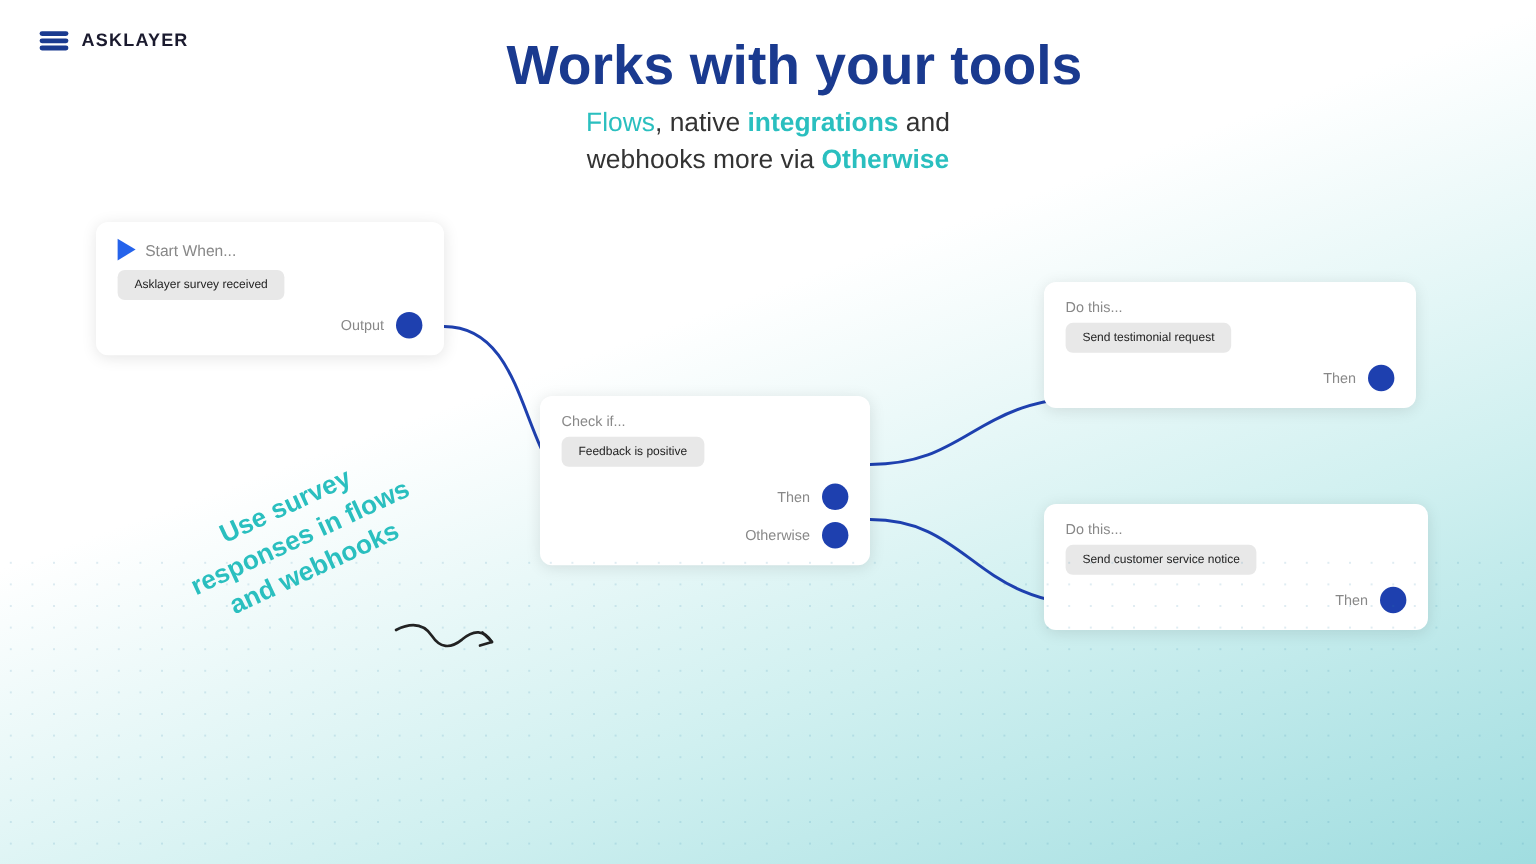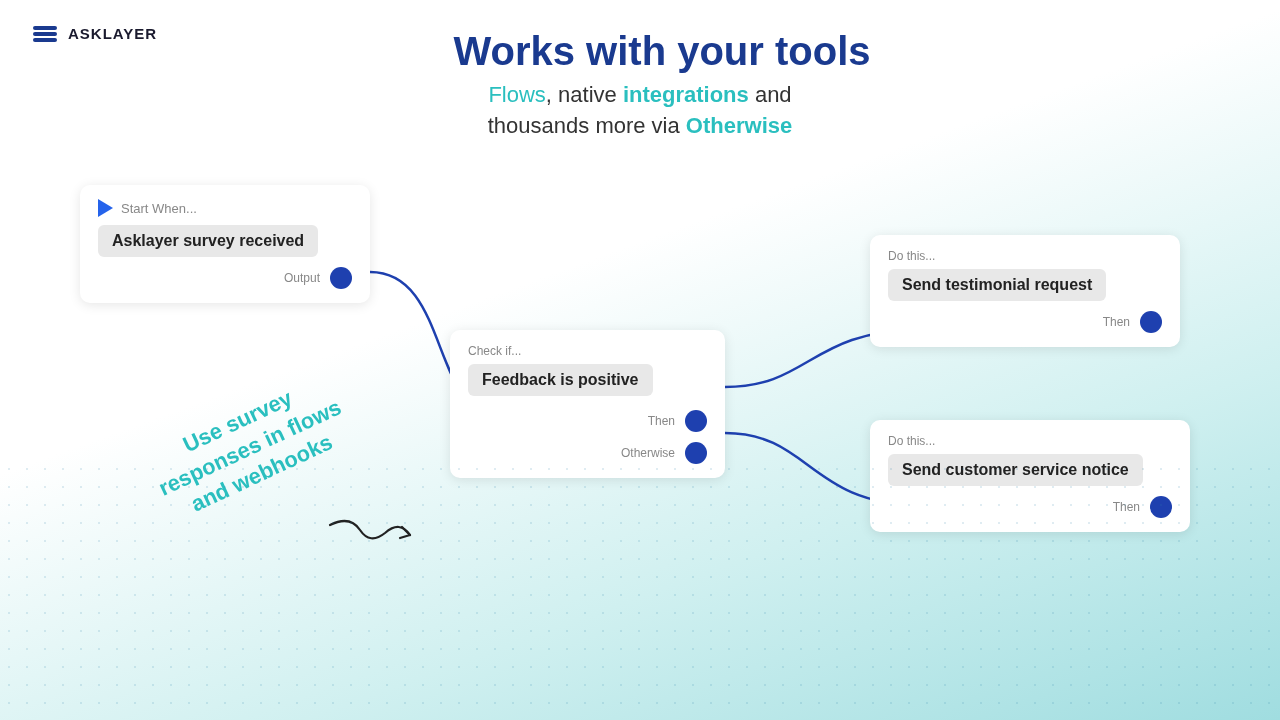--- a/index.html
+++ b/index.html
@@ -44,21 +44,21 @@
       color: #1a1a2e;
       letter-spacing: 1px;
     }
 
     
     .header {
       text-align: center;
       padding-top: 28px;
     }
     .main-title {
-      font-size: 40px;
+      font-size: 46px;
       font-weight: 800;
       color: #1a3a8f;
       line-height: 1.15;
       margin-left: 44px;
     }
     .subtitle {
       font-size: 22px;
       font-weight: 500;
       color: #333;
       margin-top: 6px;
@@ -88,22 +88,22 @@
     .node-label {
       font-size: 12px;
       color: #888;
       margin-bottom: 6px;
     }
 
     .node-content {
       background: #e8e8e8;
       border-radius: 6px;
       padding: 7px 14px;
-      font-size: 16px;
-      font-weight: 700;
+      font-size: 10px;
+      font-weight: 400;
       color: #222;
       display: inline-block;
     }
 
     
     .node-start {
       left: 30px;
       top: 10px;
       width: 290px;
     }
@@ -235,21 +235,21 @@
     <rect x="3" y="8" width="24" height="4" rx="2" fill="#1a3a8f"></rect>
     <rect x="3" y="20" width="24" height="4" rx="2" fill="#1a3a8f"></rect>
   </svg>
   <span class="logo-text">ASKLAYER</span>
 </div>
 
 <div class="header">
   <div class="main-title">Works with your tools</div>
   <div class="subtitle">
     <span class="highlight-green">Flows</span><span>, native </span><span class="highlight-teal">integrations</span><span> and</span><br>
-    <span>thousands more via </span><span class="highlight-teal">Otherwise</span>
+    <span>webhooks more via </span><span class="highlight-teal">Otherwise</span>
   </div>
 </div>
 
 <div class="flow-container">
 
   <svg class="svg-lines">
 
     <path d="M 320,97 C 400,97 380,240 450,240" fill="none" stroke="#1e40af" stroke-width="2.5"></path>
 
     <path d="M 675,212 C 760,212 760,155 870,155" fill="none" stroke="#1e40af" stroke-width="2.5"></path>

